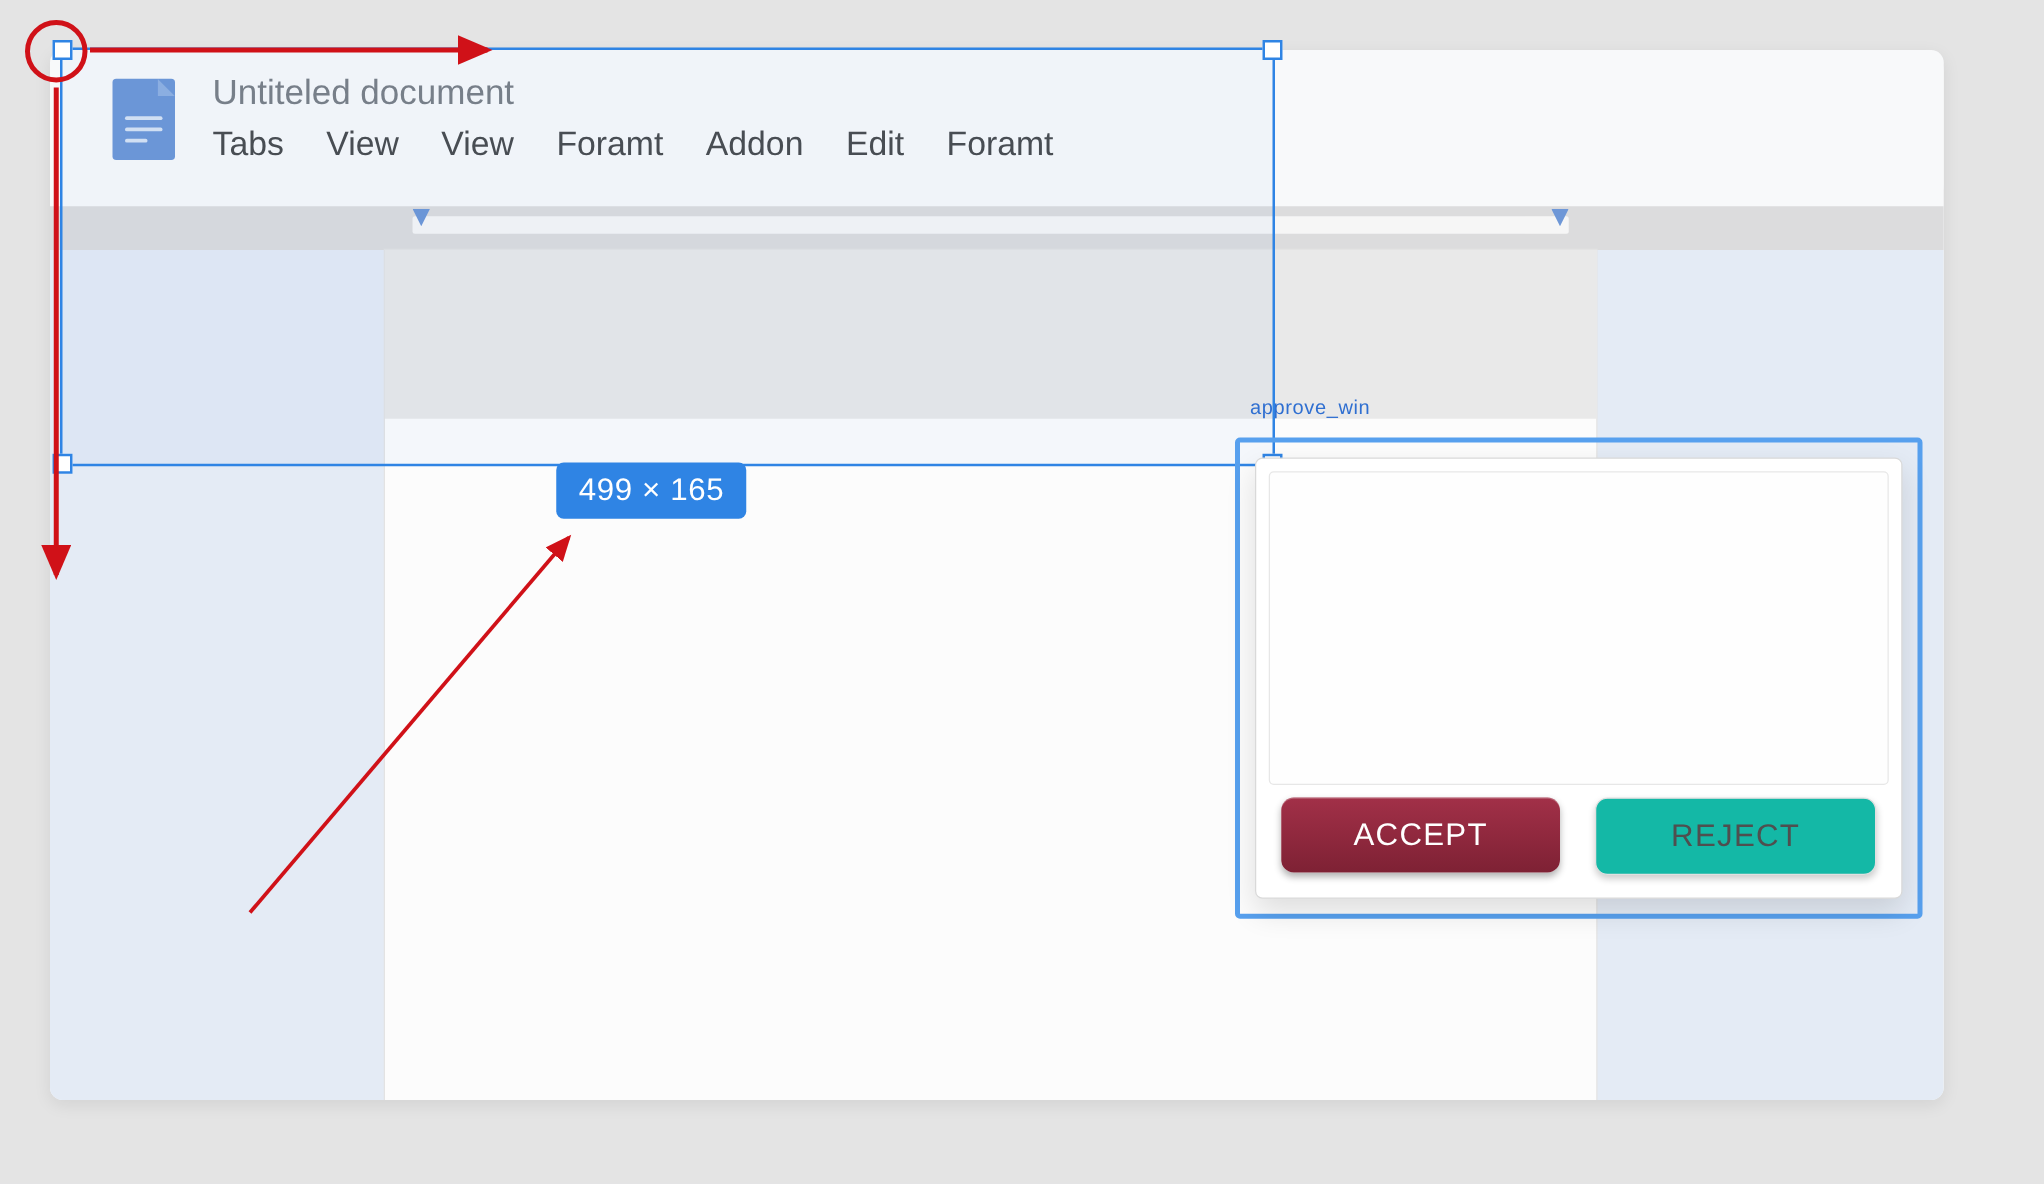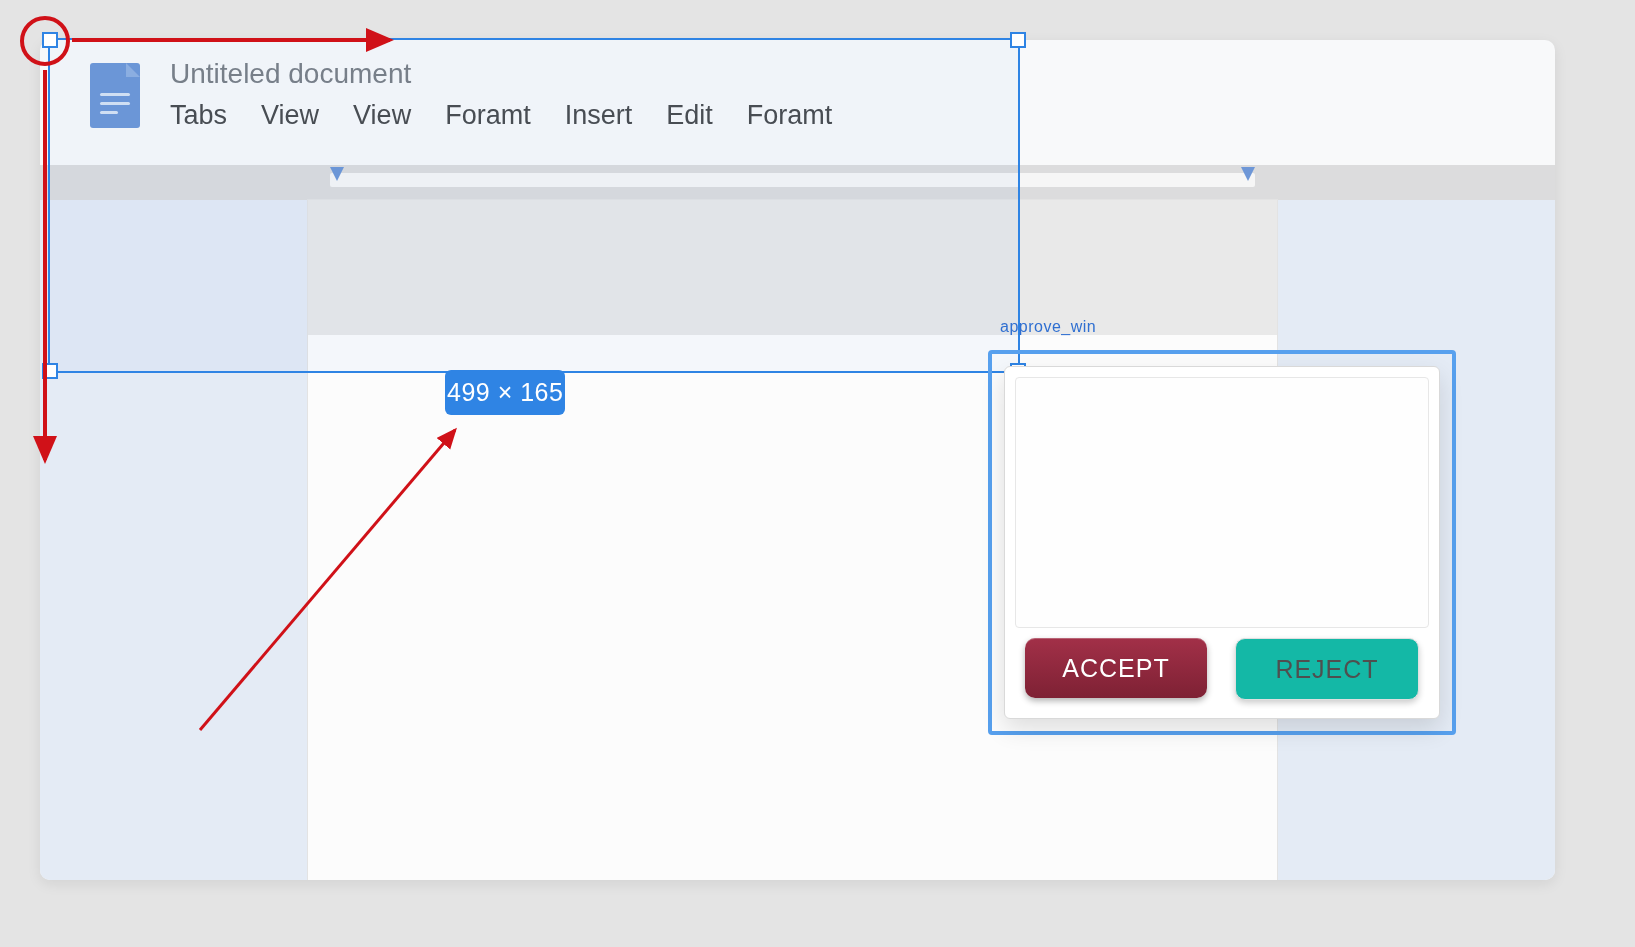--- a/index.html
+++ b/index.html
@@ -173,21 +173,21 @@
     border-radius: 50%;
     box-sizing: border-box;
     pointer-events: none;
   }
 
   
   .size-badge {
     position: absolute;
     left: 445px;
     top: 370px;
-    padding: 8px 2px;
+    padding: 8px 18px;
     background: #2f84e4;
     color: #fff;
     font-size: 25px;
     border-radius: 6px;
     font-weight: 400;
     letter-spacing: .5px;
   }
 
   
   .approve-label {
@@ -195,21 +195,21 @@
     left: 1000px;
     top: 318px;
     font-size: 16px;
     color: #2f6fd1;
     letter-spacing: .5px;
   }
   .approve-win-outline {
     position: absolute;
     left: 988px;
     top: 350px;
-    width: 468px;
+    width: 550px;
     height: 385px;
     border: 4px solid #57a0ee;
     box-sizing: border-box;
     border-radius: 4px;
     background: transparent;
   }
   .approve-win {
     position: absolute;
     left: 12px; right: 12px; top: 12px; bottom: 12px;
     background: #fff;
@@ -276,21 +276,21 @@
           <span></span>
       </div>
     </div>
     <div class="doc-title">Untiteled document</div>
 
     <div class="menubar">
       <div>Tabs</div>
       <div>View</div>
       <div>View</div>
       <div>Foramt</div>
-      <div>Insert</div>
+      <div>Addon</div>
       <div>Edit</div>
       <div>Foramt</div>
     </div>
   </div>
 
   <div class="ruler">
     <div class="ruler-inner"></div>
     <div class="ruler-marker left"></div>
     <div class="ruler-marker right"></div>
   </div>

